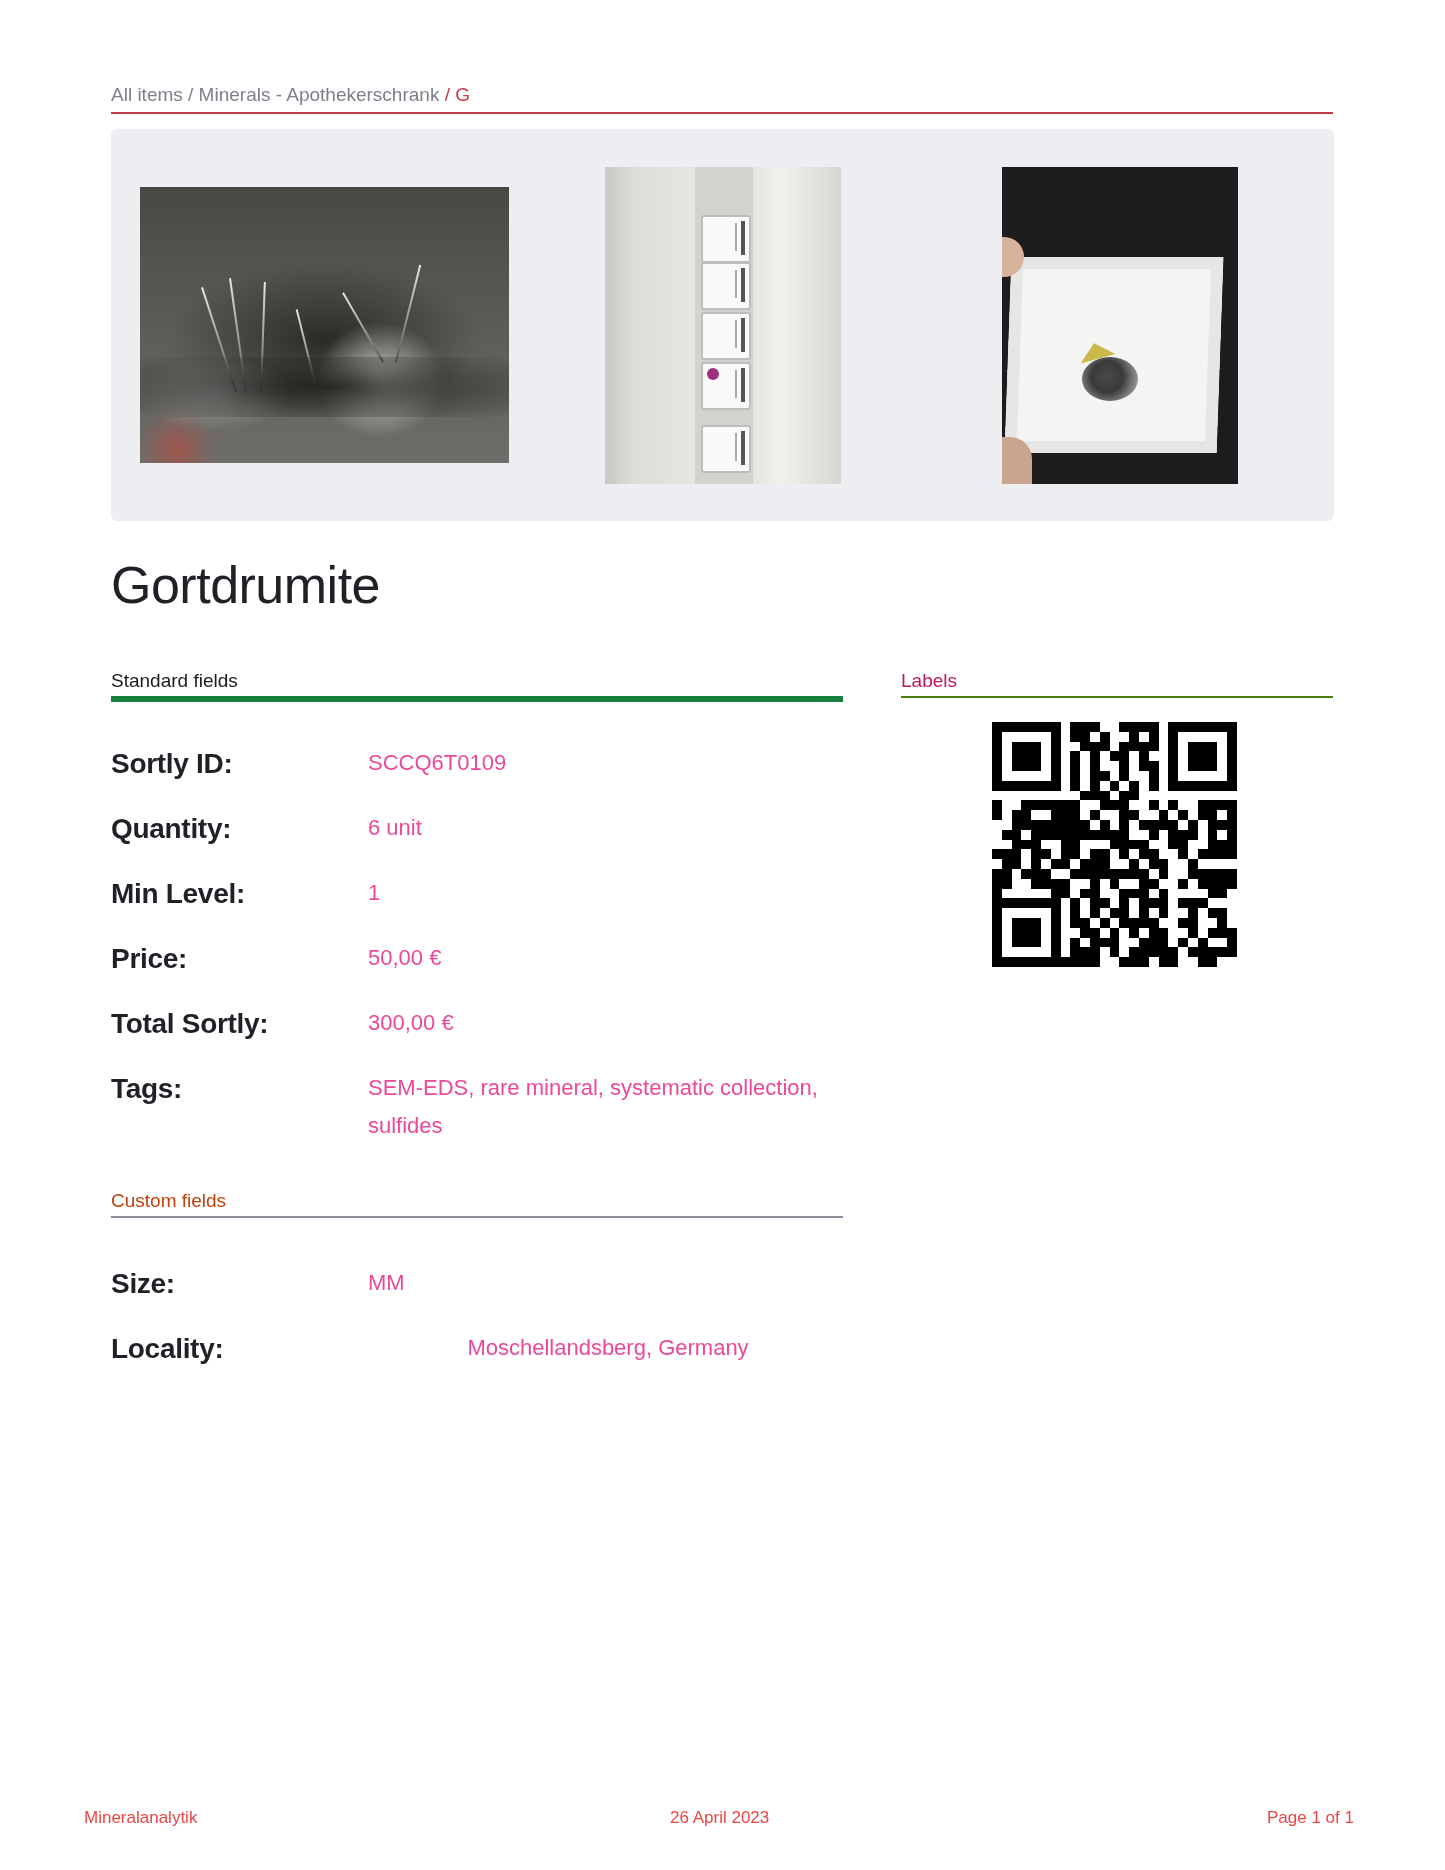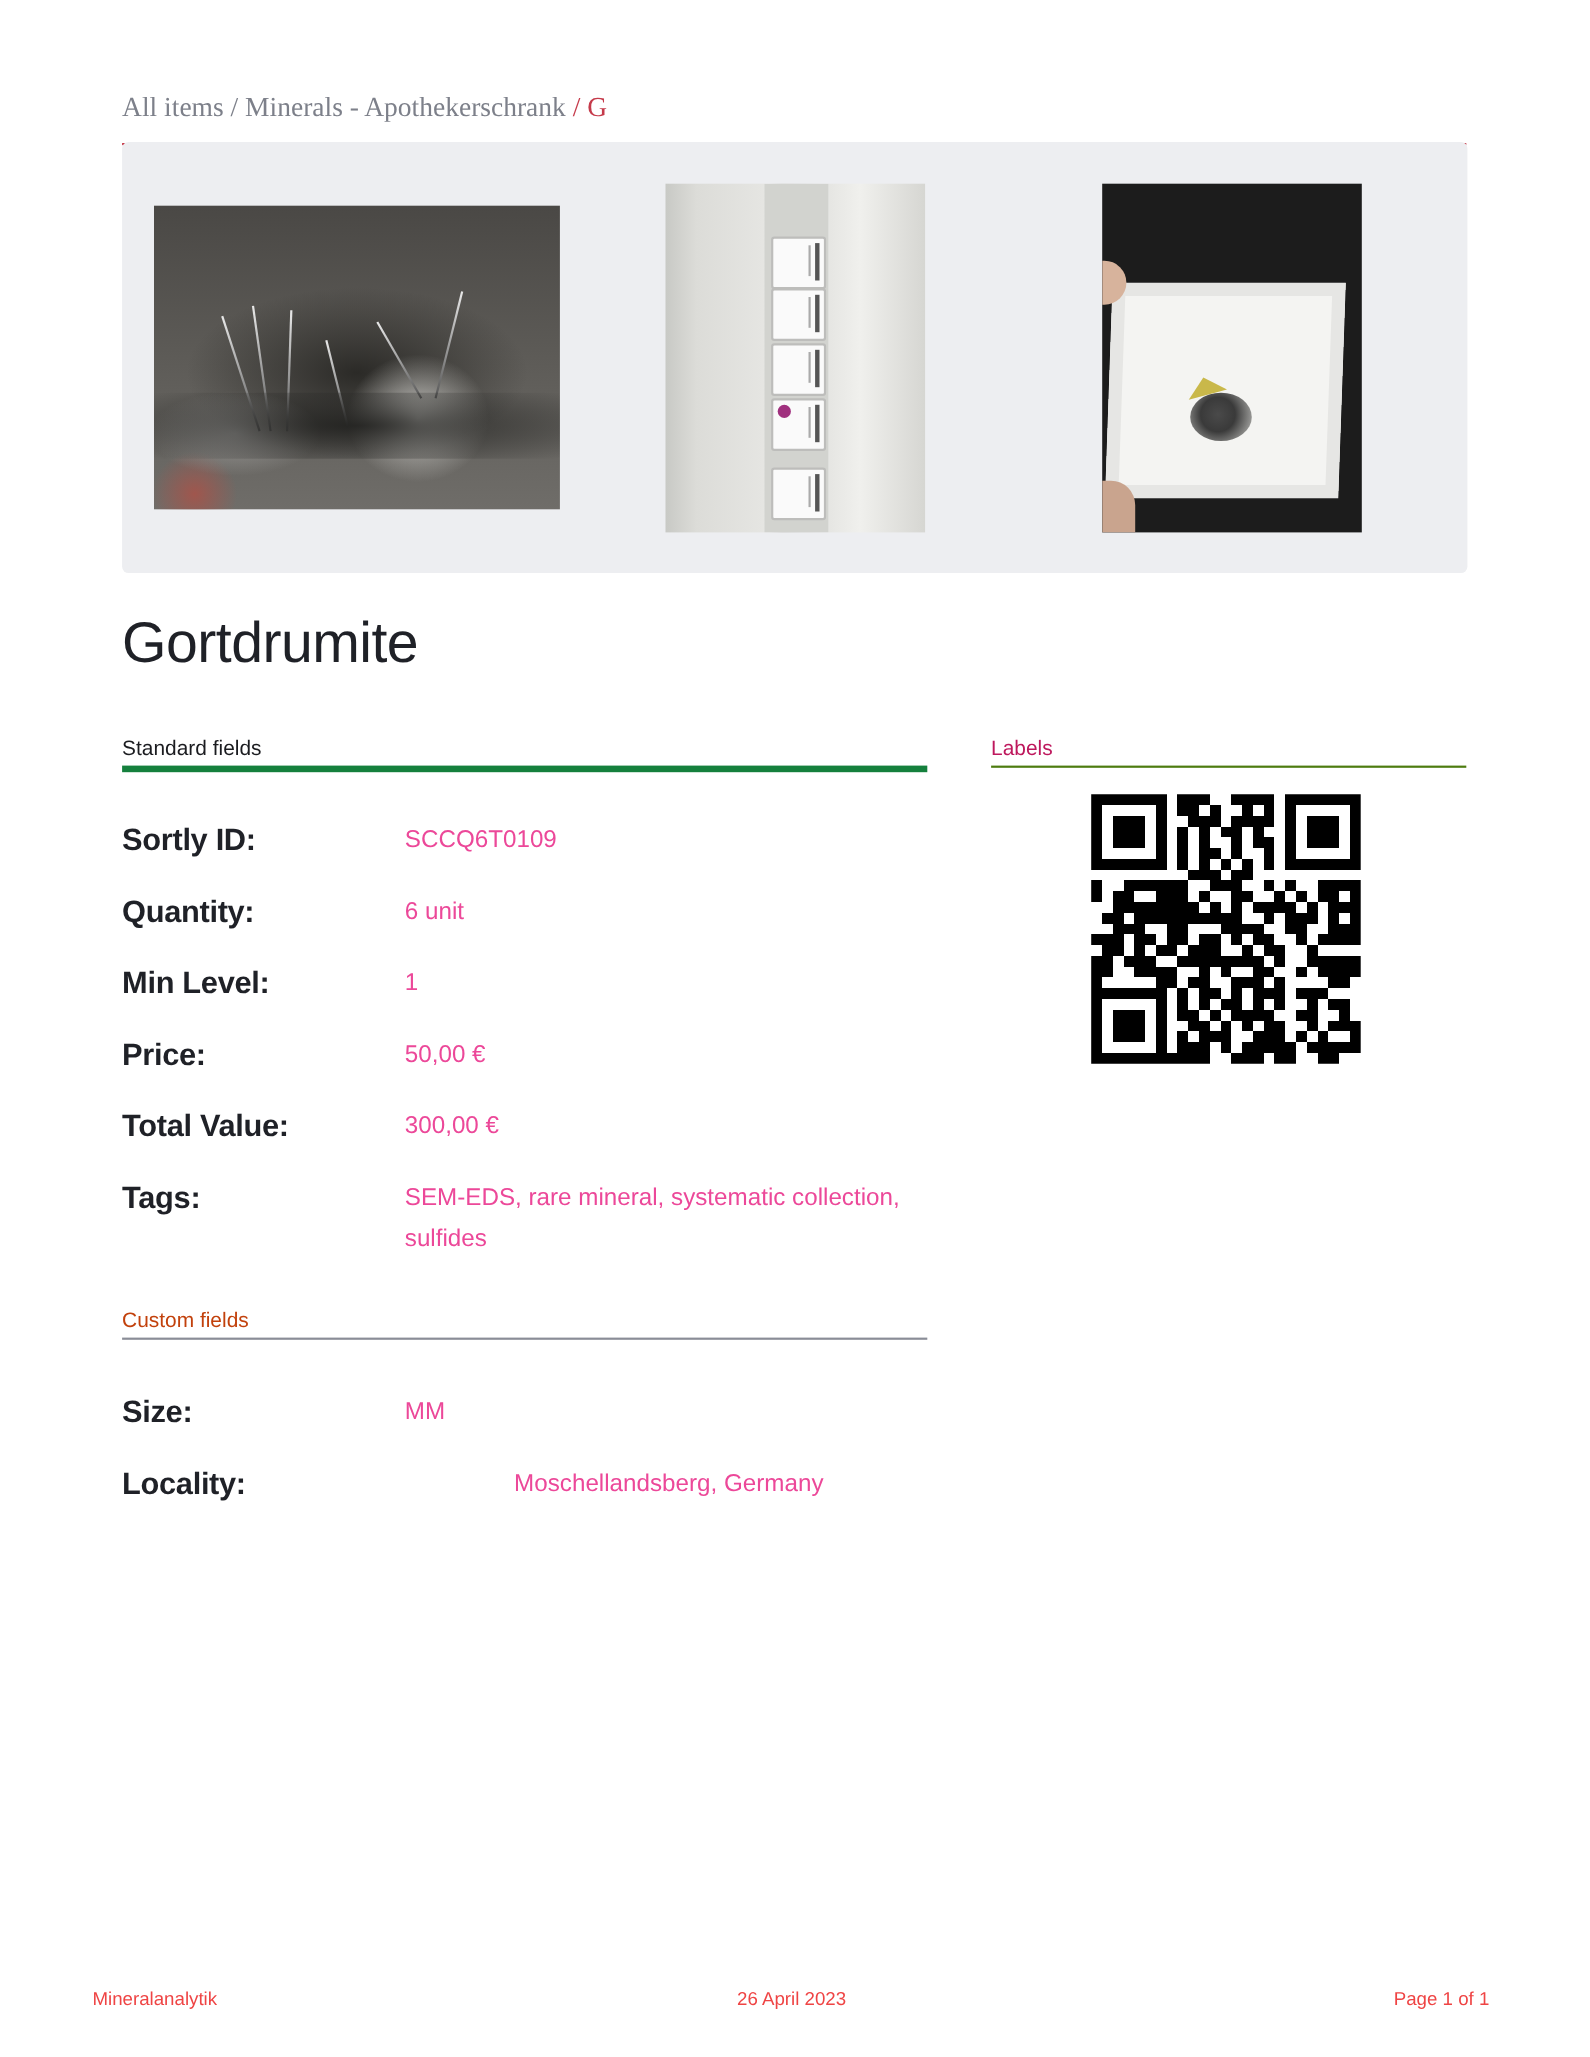--- a/index.html
+++ b/index.html
@@ -1,17 +1,17 @@
 <!DOCTYPE html>
 <html><head>
   <meta charset="utf-8">
   <style>
     html, body { margin:0; padding:0; background:#ffffff; }
     body { width:1445px; height:1870px; position:relative; font-family:"Liberation Sans", sans-serif; color:#1f2127; }
-    .breadcrumb { position:absolute; left:111px; top:84px; width:1222px; font-size:25px; color:#7d808a; padding-bottom:18px; border-bottom:2px solid #c53a4a;font-family:Liberation Serif, serif; }
+    .breadcrumb { position:absolute; left:111px; top:84px; width:1222px; font-size:19px; color:#7d808a; padding-bottom:6px; border-bottom:2px solid #c53a4a; }
     .breadcrumb .current { color:#c53a4a; }
     .gallery { position:absolute; left:111px; top:129px; width:1223px; height:392px; background:#edeef1; border-radius:6px; }
     .photo { position:absolute; overflow:hidden; }
     .photo1 { left:29px; top:58px; width:369px; height:276px;
       background:
         radial-gradient(ellipse 30% 20% at 20% 75%, #9b9a98 0%, transparent 70%),
         radial-gradient(ellipse 25% 30% at 65% 70%, #c9c8c4 0%, transparent 70%),
         radial-gradient(ellipse 60% 40% at 50% 55%, #2b2a27 0%, transparent 70%),
         radial-gradient(ellipse 15% 20% at 10% 95%, #a0564d 0%, transparent 70%),
         linear-gradient(180deg, #4a4845 0%, #5d5b57 50%, #6f6d69 100%); }
@@ -104,21 +104,21 @@
 </div>
 <div class="field-row" style="top:878px;">
   <span class="field-label">Min Level:</span>
   <span class="field-value" style="top:-4px;">1</span>
 </div>
 <div class="field-row" style="top:943px;">
   <span class="field-label">Price:</span>
   <span class="field-value" style="top:-4px;">50,00 €</span>
 </div>
 <div class="field-row" style="top:1008px;">
-  <span class="field-label">Total Value:</span>
+  <span class="field-label">Total Sortly:</span>
   <span class="field-value" style="top:-4px;">300,00 €</span>
 </div>
 <div class="field-row" style="top:1073px;">
   <span class="field-label">Tags:</span>
   <span class="field-value" style="top:-4px;">SEM-EDS, rare mineral, systematic collection, sulfides</span>
 </div>
 
 <div class="section-head custom-head">Custom fields</div>
 
 <div class="field-row" style="top:1268px;">

